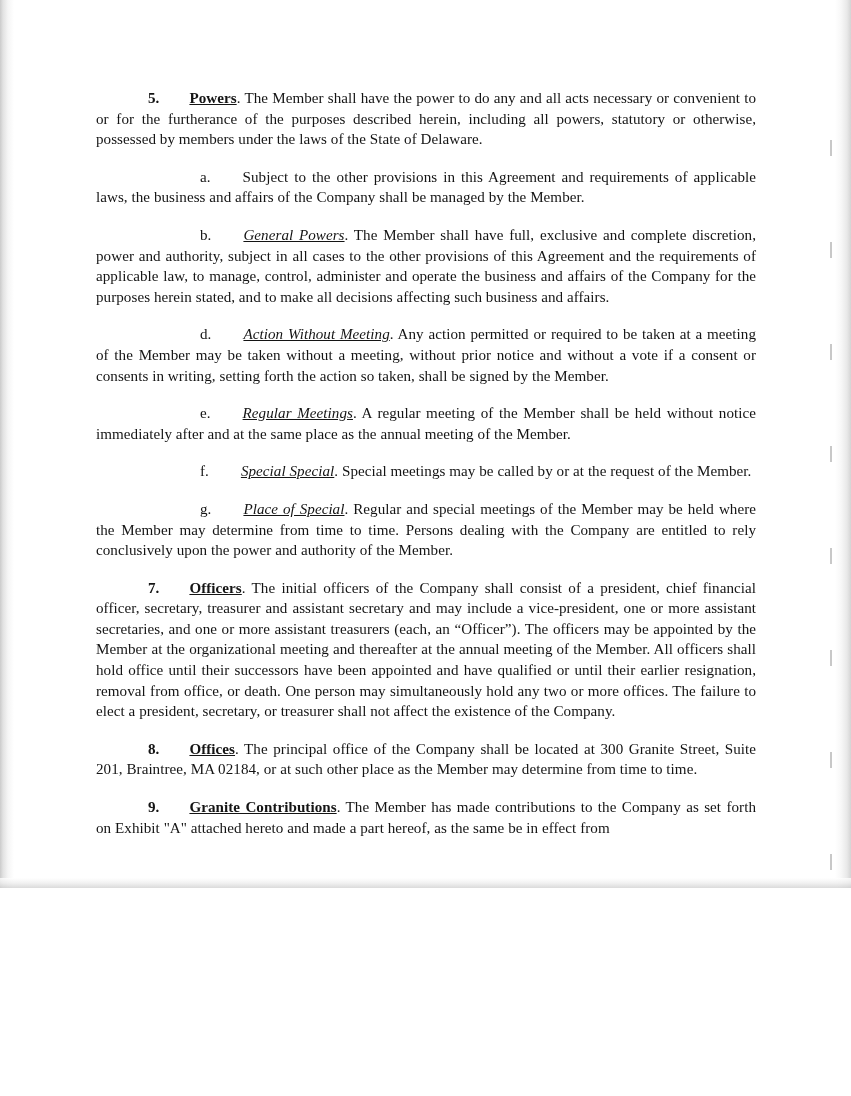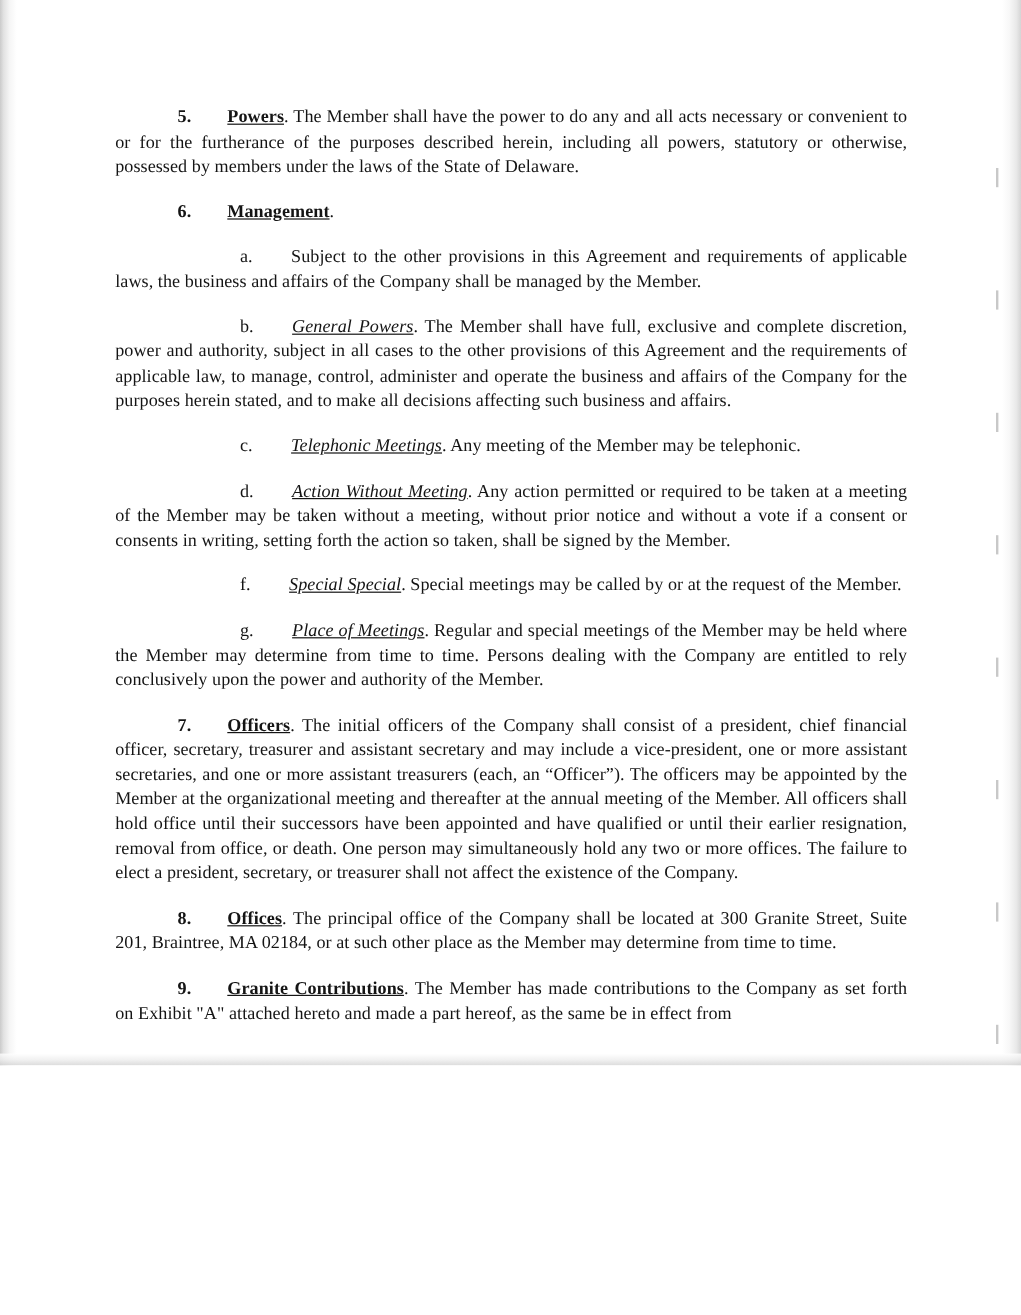--- a/index.html
+++ b/index.html
@@ -116,47 +116,44 @@
       <i></i>
       <i></i>
   </div>
 
   <div class="content">
 
     <p class="para level1">
       <span class="numlabel">5.</span><span class="gap gap-num"></span><span class="heading-u">Powers</span><span>.  The Member shall have the power to do any and all acts necessary or convenient to or for the furtherance of the purposes described herein, including all powers, statutory or otherwise, possessed by members under the laws of the State of Delaware.</span>
     </p>
 
-    <p class="para level1">
-      <span class="numlabel">6.</span><span class="gap gap-num"></span><span class="heading-u">Management</span><span>.</span>
-    </p>
 
     <p class="para level2">
       <span class="sub-letter">a.</span><span class="gap gap-letter"></span><span>Subject to the other provisions in this Agreement and requirements of applicable laws, the business and affairs of the Company shall be managed by the Member.</span>
     </p>
 
     <p class="para level2">
       <span class="sub-letter">b.</span><span class="gap gap-letter"></span><span class="heading-plain-u">General Powers</span><span>.  The Member shall have full, exclusive and complete discretion, power and authority, subject in all cases to the other provisions of this Agreement and the requirements of applicable law, to manage, control, administer and operate the business and affairs of the Company for the purposes herein stated, and to make all decisions affecting such business and affairs.</span>
     </p>
 
-    <p class="para level2">
-      <span class="sub-letter">c.</span><span class="gap gap-letter"></span><span class="heading-plain-u">Telephonic Meetings</span><span>.  Any meeting of the Member may be telephonic.</span>
-    </p>
 
     <p class="para level2">
       <span class="sub-letter">d.</span><span class="gap gap-letter"></span><span class="heading-plain-u">Action Without Meeting</span><span>. Any action permitted or required to be taken at a meeting of the Member may be taken without a meeting, without prior notice and without a vote if a consent or consents in writing, setting forth the action so taken, shall be signed by the Member.</span>
     </p>
 
+    <p class="para level2">
+      <span class="sub-letter">e.</span><span class="gap gap-letter"></span><span class="heading-plain-u">Regular Meetings</span><span>.  A regular meeting of the Member shall be held without notice immediately after and at the same place as the annual meeting of the Member.</span>
+    </p>
 
     <p class="para level2">
       <span class="sub-letter">f.</span><span class="gap gap-letter"></span><span class="heading-plain-u">Special Special</span><span>.  Special meetings may be called by or at the request of the Member.</span>
     </p>
 
     <p class="para level2">
-      <span class="sub-letter">g.</span><span class="gap gap-letter"></span><span class="heading-plain-u">Place of Meetings</span><span>.  Regular and special meetings of the Member may be held where the Member may determine from time to time.  Persons dealing with the Company are entitled to rely conclusively upon the power and authority of the Member.</span>
+      <span class="sub-letter">g.</span><span class="gap gap-letter"></span><span class="heading-plain-u">Place of Special</span><span>.  Regular and special meetings of the Member may be held where the Member may determine from time to time.  Persons dealing with the Company are entitled to rely conclusively upon the power and authority of the Member.</span>
     </p>
 
     <p class="para level1">
       <span class="numlabel">7.</span><span class="gap gap-num"></span><span class="heading-u">Officers</span><span>.  The initial officers of the Company shall consist of a president, chief financial officer, secretary, treasurer and assistant secretary and may include a vice-president, one or more assistant secretaries, and one or more assistant treasurers (each, an “Officer”). The officers may be appointed by the Member at the organizational meeting and thereafter at the annual meeting of the Member. All officers shall hold office until their successors have been appointed and have qualified or until their earlier resignation, removal from office, or death. One person may simultaneously hold any two or more offices.  The failure to elect a president, secretary, or treasurer shall not affect the existence of the Company.</span>
     </p>
 
     <p class="para level1">
       <span class="numlabel">8.</span><span class="gap gap-num"></span><span class="heading-u">Offices</span><span>.  The principal office of the Company shall be located at 300 Granite Street, Suite 201, Braintree, MA 02184, or at such other place as the Member may determine from time to time.</span>
     </p>
 

